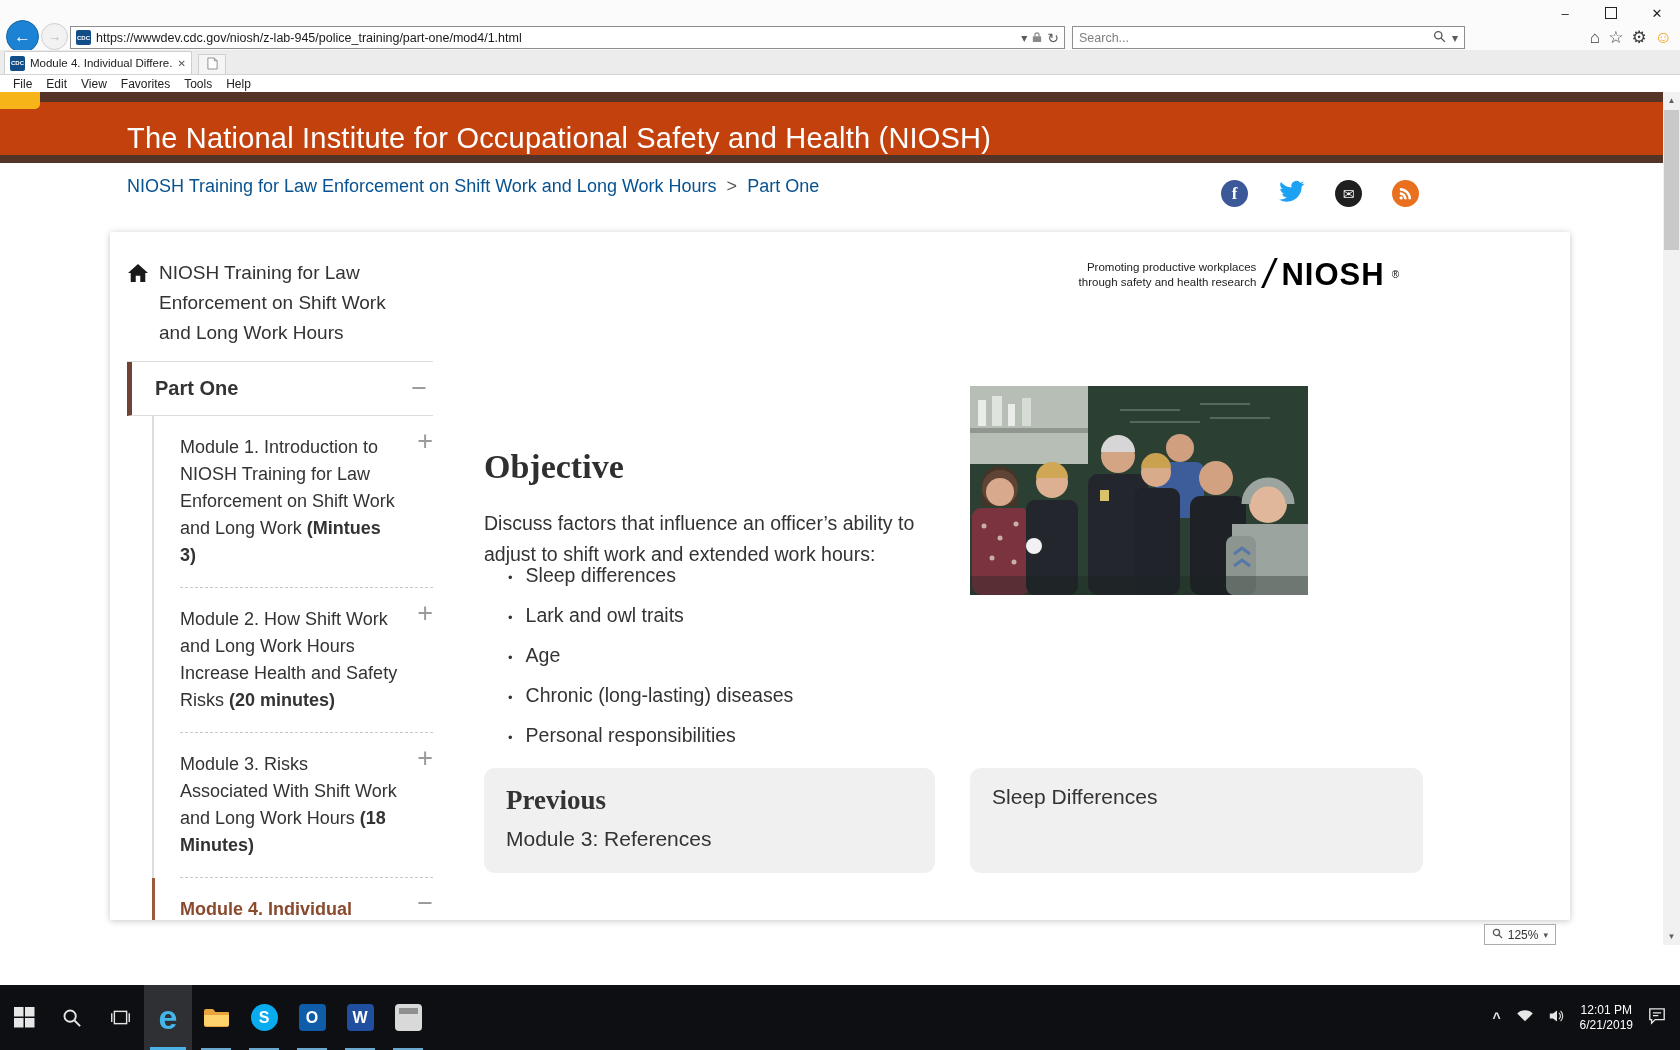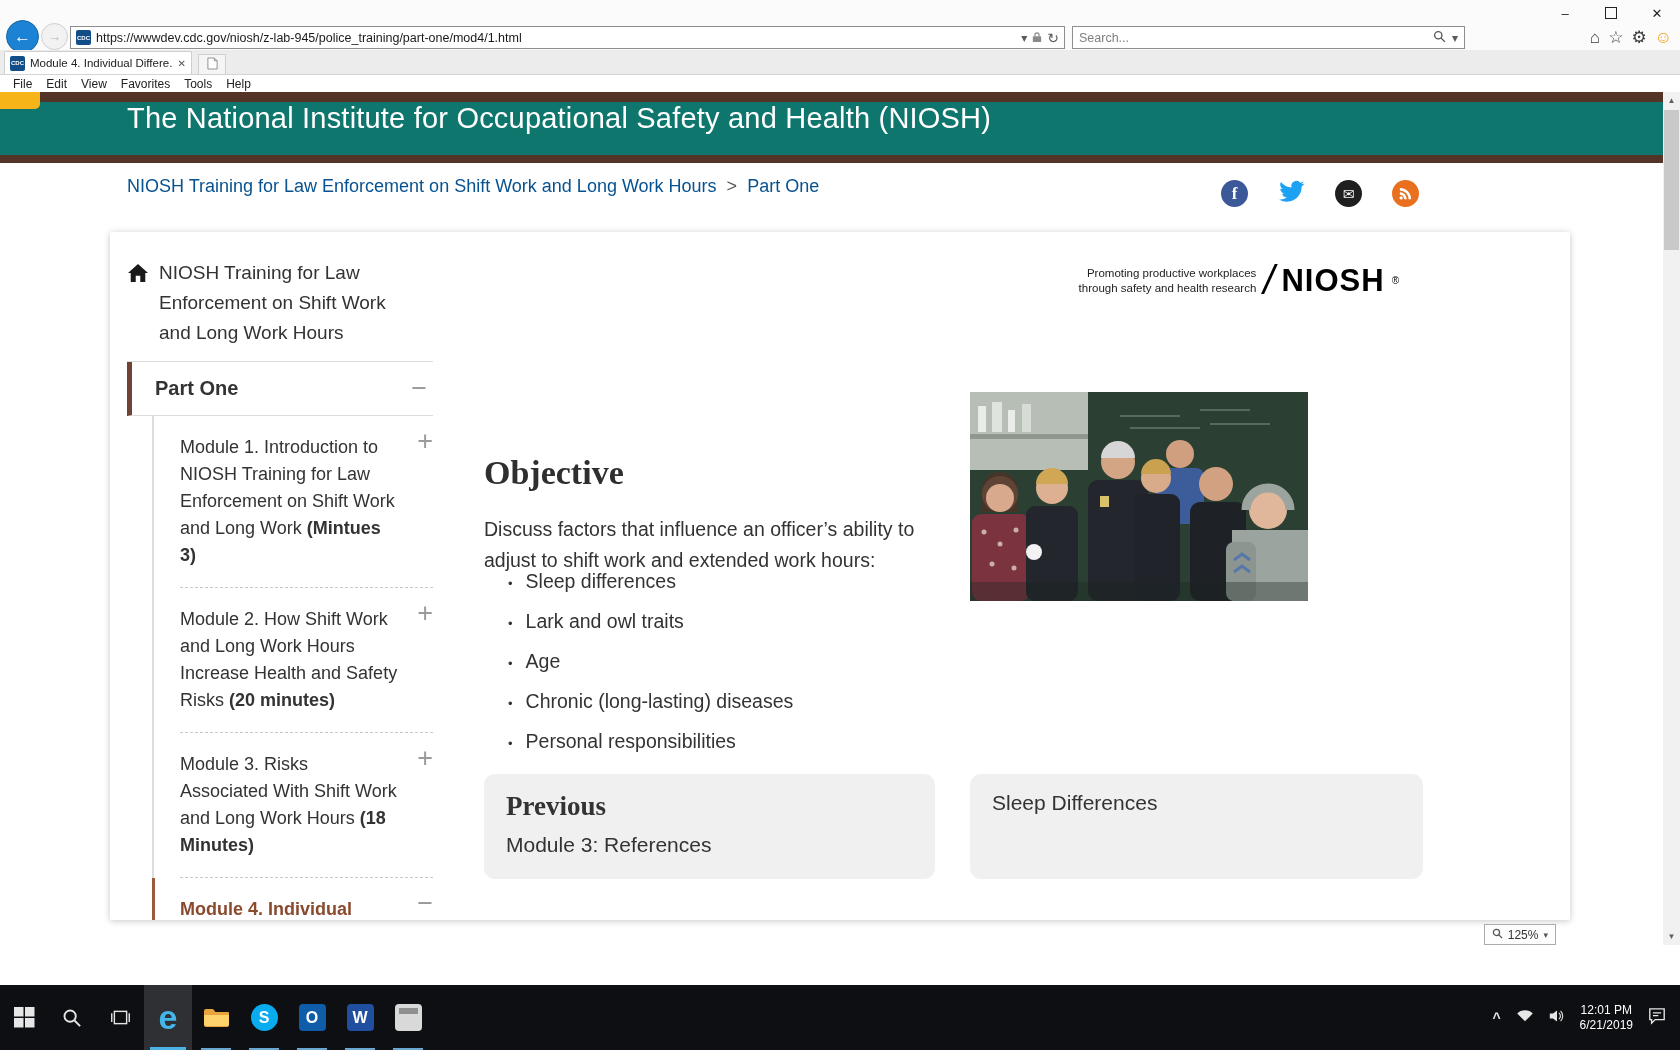--- a/index.html
+++ b/index.html
@@ -35,21 +35,21 @@
   .newtab{position:absolute;left:198px;top:4px;width:26px;height:19px;background:#f5f5f5;border:1px solid #cfcfcf;
        display:flex;align-items:center;justify-content:center;}
   .menubar{position:absolute;top:75px;left:0;width:1680px;height:17px;background:#fff;display:flex;align-items:center;padding-left:6px;}
   .menubar span{font-size:12px;padding:0 7px;color:#222;}
 
   
   .viewport{position:absolute;top:92px;left:0;width:1663px;height:893px;background:#fff;overflow:hidden;}
   .skip-tab{position:absolute;left:0;top:0;width:40px;height:17px;background:#f7b418;border-radius:0 0 5px 0;z-index:3;}
   .banner-top,.banner-bottom{width:100%;background:#553428;}
   .banner-top{height:10px;}
-  .banner-main{height:53px;background:#0f766e;display:flex;align-items:flex-start;}
+  .banner-main{height:53px;background:#c2410c;display:flex;align-items:flex-end;}
   .banner-bottom{height:8px;}
   .banner-title{margin-left:127px;color:#fff;font-size:29px;font-weight:400;letter-spacing:.2px;}
   .breadcrumb{position:absolute;left:127px;top:84px;font-size:18px;display:flex;gap:10px;align-items:center;}
   .breadcrumb a{color:#075290;text-decoration:none;}
   .crumb-sep{color:#555;}
   .social{position:absolute;left:1221px;top:86px;display:flex;gap:30px;align-items:center;}
   .soc{width:27px;height:27px;border-radius:50%;display:flex;align-items:center;justify-content:center;}
   .soc-fb{background:#3b5998;color:#fff;font-family:"Liberation Serif",serif;font-weight:bold;font-size:17px;}
   .soc-mail{background:#1f1f1f;color:#fff;font-size:14px;}
   .soc-rss{background:#e9701e;}
@@ -71,21 +71,21 @@
   .modules{margin-left:25px;border-left:2px solid #dddddd;}
   .modules ul{list-style:none;margin:0;padding:0 0 0 26px;}
   .modules li{position:relative;padding:18px 34px 18px 0;font-size:18px;line-height:27px;color:#333;}
   .modules li + li{border-top:1px dashed #c9c9c9;}
   .modules li .toggle{right:0;top:12px;}
   .modules li .dur{font-weight:700;}
   .modules li.active{color:#8a4a2e;font-weight:700;}
   .modules li.active::before{content:"";position:absolute;left:-28px;top:0;bottom:-30px;width:3px;background:#9a5b3c;}
 
   
-  .main{position:absolute;left:374px;top:6px;width:939px;height:688px;}
+  .main{position:absolute;left:374px;top:0;width:939px;height:688px;}
   .logo-block{position:absolute;top:20px;right:24px;display:flex;align-items:center;gap:7px;}
   .taglines{text-align:right;font-size:11.5px;line-height:15px;color:#222;}
   .logo-slash{font-size:40px;font-weight:300;color:#000;font-style:italic;}
   .wordmark{font-size:31px;font-weight:800;letter-spacing:1px;color:#000;}
   .registered{font-size:10px;vertical-align:top;color:#000;}
   .page-title{position:absolute;top:72px;left:0;font-family:"Liberation Serif","DejaVu Serif",serif;
               font-size:41px;font-weight:700;color:#2f2f2f;}
   .photo{position:absolute;top:154px;left:486px;width:338px;height:209px;overflow:hidden;background:#2c3f33;}
   .section-heading{position:absolute;top:188px;left:0;font-family:"Liberation Serif","DejaVu Serif",serif;
               font-size:34px;font-weight:700;color:#2f2f2f;}

